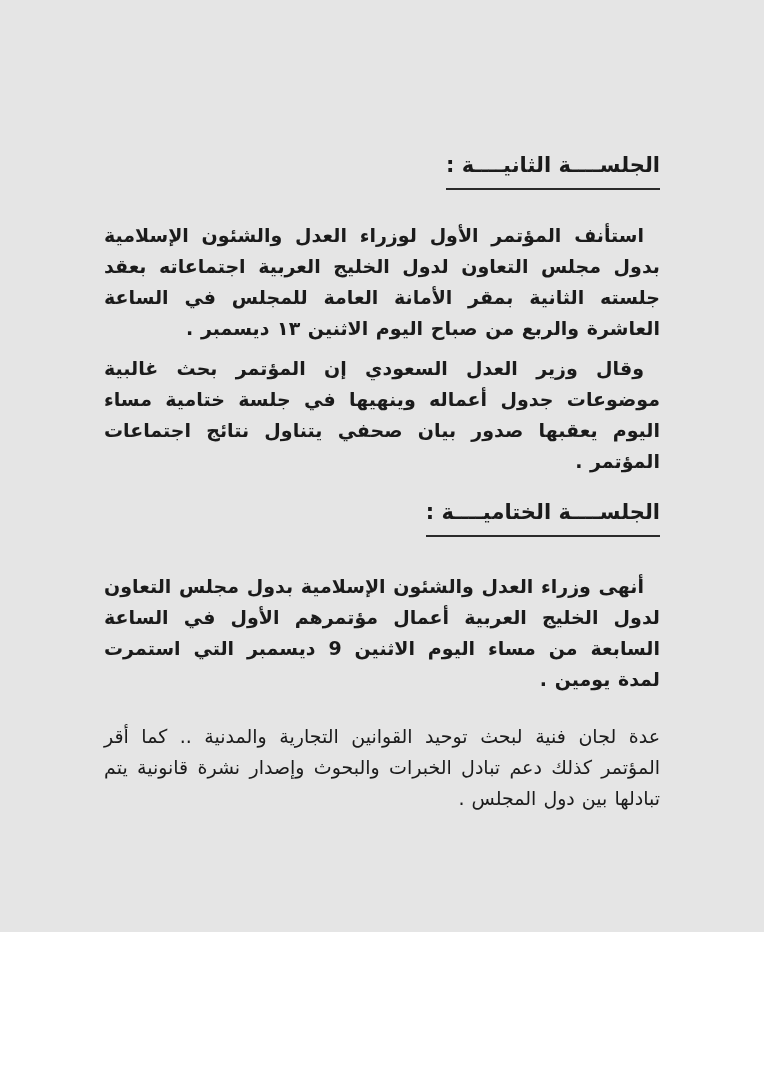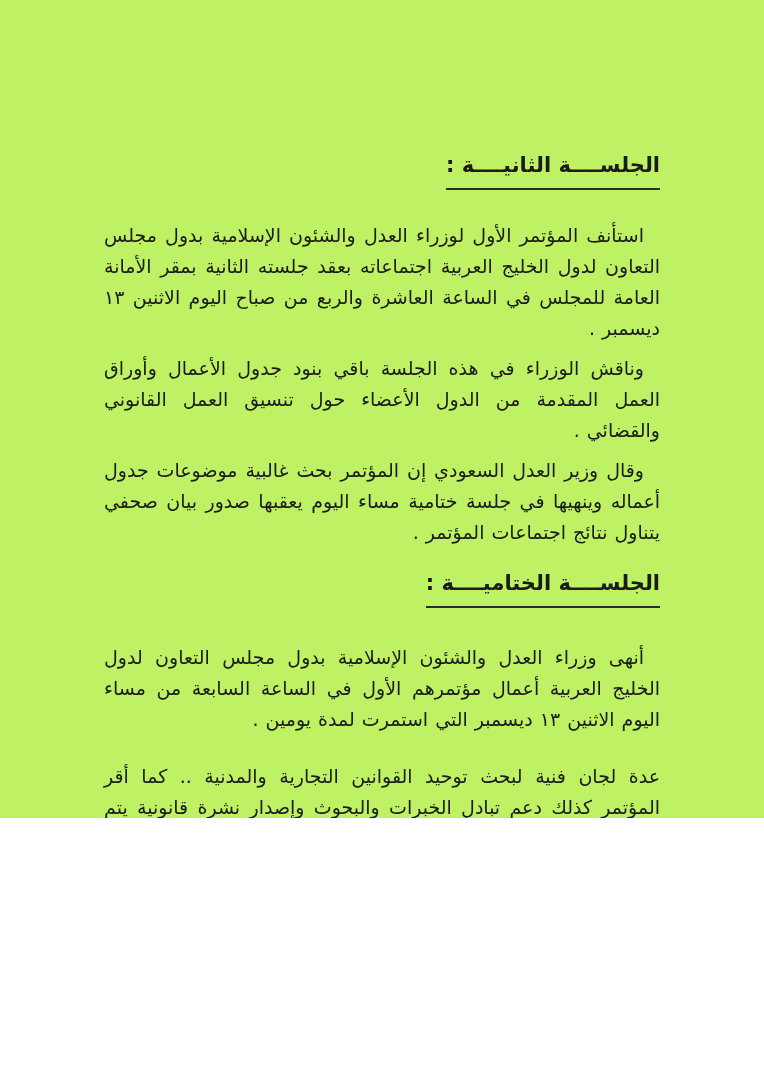--- a/index.html
+++ b/index.html
@@ -3,22 +3,22 @@
 <meta charset="utf-8">
 <style>
   html, body {
     margin: 0;
     padding: 0;
     background: #ffffff;
   }
   .page {
     position: relative;
     width: 764px;
-    height: 818px;
-    background: #bef264;
+    height: 932px;
+    background: #e5e5e5;
     overflow: hidden;
     direction: rtl;
     font-family: "DejaVu Sans", sans-serif;
     color: #1b1b1b;
   }
   .content {
     position: absolute;
     top: 150px;
     right: 104px;
     left: 104px;
@@ -37,21 +37,21 @@
     border-bottom: 2.5px solid #2b2b2b;
   }
   .para {
     margin: 0 0 9px 0;
     font-size: 19px;
     line-height: 31px;
     text-align: justify;
     text-justify: inter-word;
     word-spacing: 1px;
   }
-  .para.indent { text-indent: 16px; }
+  .para.indent { text-indent: 16px; font-weight: bold; }
   .section-2 { margin-top: 20px; }
   .section-2 .section-heading { margin-bottom: 34px; }
   .para.gap-top { margin-top: 26px; }
   .page-number {
     position: absolute;
     top: 1012px;
     left: 0;
     right: 14px;
     text-align: center;
     font-size: 17px;
@@ -63,28 +63,27 @@
 <body>
 
 <div class="page">
   <div class="content">
 
     <section class="section-1">
       <h2 class="section-heading">
         <span class="heading-text">الجلســــة الثانيــــة :</span>
       </h2>
       <p class="para indent">استأنف المؤتمر الأول لوزراء العدل والشئون الإسلامية بدول مجلس التعاون لدول الخليج العربية اجتماعاته بعقد جلسته الثانية بمقر الأمانة العامة للمجلس في الساعة العاشرة والربع من صباح اليوم الاثنين ١٣ ديسمبر .</p>
-      <p class="para indent">وناقش الوزراء في هذه الجلسة باقي بنود جدول الأعمال وأوراق العمل المقدمة من الدول الأعضاء حول تنسيق العمل القانوني والقضائي .</p>
       <p class="para indent">وقال وزير العدل السعودي إن المؤتمر بحث غالبية موضوعات جدول أعماله وينهيها في جلسة ختامية مساء اليوم يعقبها صدور بيان صحفي يتناول نتائج اجتماعات المؤتمر .</p>
     </section>
 
     <section class="section-2">
       <h2 class="section-heading">
         <span class="heading-text">الجلســــة الختاميــــة :</span>
       </h2>
-      <p class="para indent">أنهى وزراء العدل والشئون الإسلامية بدول مجلس التعاون لدول الخليج العربية أعمال مؤتمرهم الأول في الساعة السابعة من مساء اليوم الاثنين ١٣ ديسمبر التي استمرت لمدة يومين .</p>
+      <p class="para indent">أنهى وزراء العدل والشئون الإسلامية بدول مجلس التعاون لدول الخليج العربية أعمال مؤتمرهم الأول في الساعة السابعة من مساء اليوم الاثنين 9 ديسمبر التي استمرت لمدة يومين .</p>
       <p class="para gap-top">عدة لجان فنية لبحث توحيد القوانين التجارية والمدنية .. كما أقر المؤتمر كذلك دعم تبادل الخبرات والبحوث وإصدار نشرة قانونية يتم تبادلها بين دول المجلس .</p>
     </section>
 
   </div>
 
   <div class="page-number">٣</div>
 </div>
 
 </body></html>

